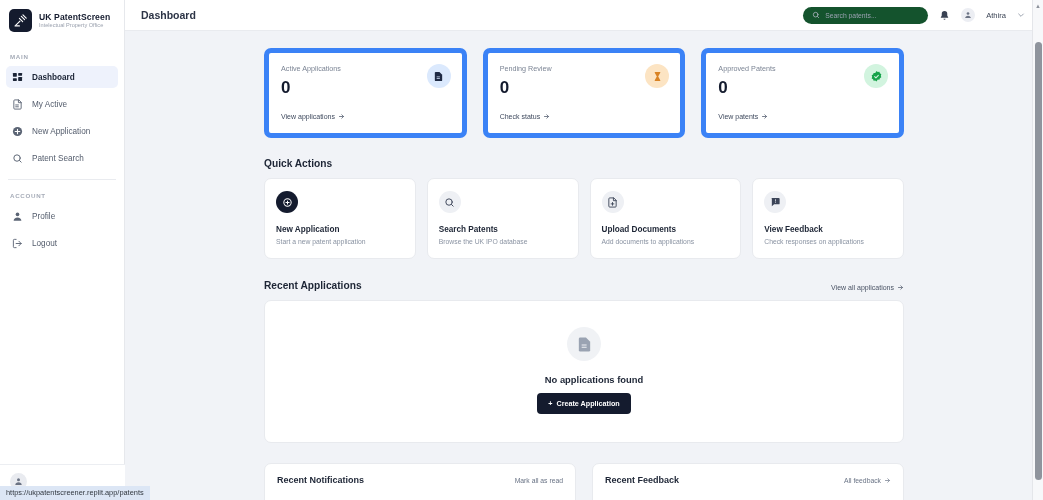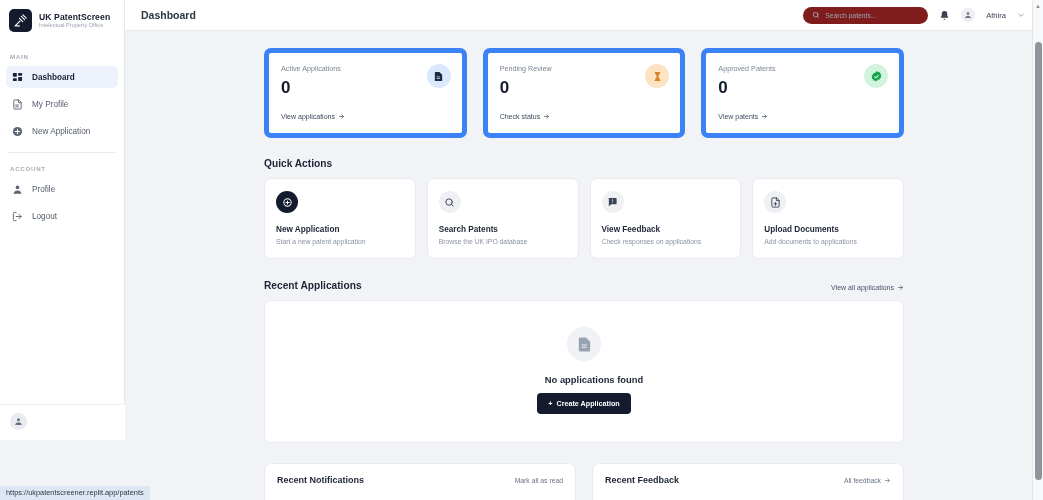--- a/index.html
+++ b/index.html
@@ -16,21 +16,21 @@
     position: relative;
     width: 1043px;
     height: 500px;
     display: flex;
     background: #f1f3f7;
   }
 
   
   .sidebar {
     width: 125px;
-    height: 440px;
+    height: 500px;
     background: #ffffff;
     border-right: 1px solid #e6e8ec;
     flex: 0 0 125px;
     position: relative;
   }
 
   .brand {
     display: flex;
     align-items: center;
     gap: 7px;
@@ -152,21 +152,21 @@
   }
   .topbar-right {
     display: flex;
     align-items: center;
     gap: 11px;
   }
   .searchbox {
     width: 125px;
     height: 17px;
     border-radius: 9px;
-    background: #7f1d1d;
+    background: #14532d;
     display: flex;
     align-items: center;
     gap: 5px;
     padding: 0 9px;
     cursor: text;
   }
   .searchbox .ico { color: #aeb5c2; display: flex; }
   .searchbox input {
     border: 0;
     outline: 0;
@@ -440,33 +440,42 @@
     </div>
 
     <div class="nav-item">
       <span class="ico">
         <svg width="11" height="11" viewBox="0 0 24 24" fill="none" stroke="currentColor" stroke-width="2" stroke-linecap="round" stroke-linejoin="round">
           <path d="M14 2H6a2 2 0 0 0-2 2v16a2 2 0 0 0 2 2h12a2 2 0 0 0 2-2V8z"></path>
           <path d="M14 2v6h6"></path>
           <path d="M8 13h6M8 17h6"></path>
         </svg>
       </span>
-      <span class="lbl">My Profile</span>
+      <span class="lbl">My Active</span>
     </div>
 
     <div class="nav-item">
       <span class="ico">
         <svg width="11" height="11" viewBox="0 0 24 24" fill="currentColor">
           <circle cx="12" cy="12" r="10"></circle>
           <path d="M12 7v10M7 12h10" stroke="#ffffff" stroke-width="2.4" stroke-linecap="round"></path>
         </svg>
       </span>
       <span class="lbl">New Application</span>
     </div>
 
+    <div class="nav-item">
+      <span class="ico">
+        <svg width="11" height="11" viewBox="0 0 24 24" fill="none" stroke="currentColor" stroke-width="2.1" stroke-linecap="round">
+          <circle cx="11" cy="11" r="7"></circle>
+          <path d="M20 20l-3.6-3.6"></path>
+        </svg>
+      </span>
+      <span class="lbl">Patent Search</span>
+    </div>
 
 
     <div class="nav-divider"></div>
 
     <div class="nav-section-label">ACCOUNT</div>
 
     <div class="nav-item">
       <span class="ico">
         <svg width="11" height="11" viewBox="0 0 24 24" fill="currentColor">
           <circle cx="12" cy="7.5" r="4"></circle>
@@ -617,39 +626,39 @@
                 <circle cx="11" cy="11" r="7"></circle>
                 <path d="M20 20l-3.6-3.6"></path>
               </svg>
             </div>
             <div class="qa-title">Search Patents</div>
             <div class="qa-desc">Browse the UK IPO database</div>
           </div>
 
           <div class="qa-card">
             <div class="qa-icon">
-              <svg width="11" height="11" viewBox="0 0 24 24" fill="currentColor">
-                <path d="M3 4a2 2 0 0 1 2-2h14a2 2 0 0 1 2 2v10a2 2 0 0 1-2 2H9l-5 4V4z"></path>
-                <path d="M11.2 5h1.6v5h-1.6zM11.2 11.5h1.6v1.6h-1.6z" fill="#eef0f4"></path>
-              </svg>
-            </div>
-            <div class="qa-title">View Feedback</div>
-            <div class="qa-desc">Check responses on applications</div>
-          </div>
-
-          <div class="qa-card">
-            <div class="qa-icon">
               <svg width="11" height="11" viewBox="0 0 24 24" fill="none" stroke="currentColor" stroke-width="2" stroke-linecap="round" stroke-linejoin="round">
                 <path d="M14 2H6a2 2 0 0 0-2 2v16a2 2 0 0 0 2 2h12a2 2 0 0 0 2-2V8z"></path>
                 <path d="M14 2v6h6"></path>
                 <path d="M12 12v6M9 15h6"></path>
               </svg>
             </div>
             <div class="qa-title">Upload Documents</div>
             <div class="qa-desc">Add documents to applications</div>
+          </div>
+
+          <div class="qa-card">
+            <div class="qa-icon">
+              <svg width="11" height="11" viewBox="0 0 24 24" fill="currentColor">
+                <path d="M3 4a2 2 0 0 1 2-2h14a2 2 0 0 1 2 2v10a2 2 0 0 1-2 2H9l-5 4V4z"></path>
+                <path d="M11.2 5h1.6v5h-1.6zM11.2 11.5h1.6v1.6h-1.6z" fill="#eef0f4"></path>
+              </svg>
+            </div>
+            <div class="qa-title">View Feedback</div>
+            <div class="qa-desc">Check responses on applications</div>
           </div>
 
         </div>
 
         <div class="section-head">
           <div class="section-title">Recent Applications</div>
           <div class="section-link">
             <span>View all applications</span>
             <svg width="7" height="7" viewBox="0 0 24 24" fill="none" stroke="currentColor" stroke-width="2.4" stroke-linecap="round" stroke-linejoin="round">
                 <path d="M5 12h13M13 6l6 6-6 6"></path>

